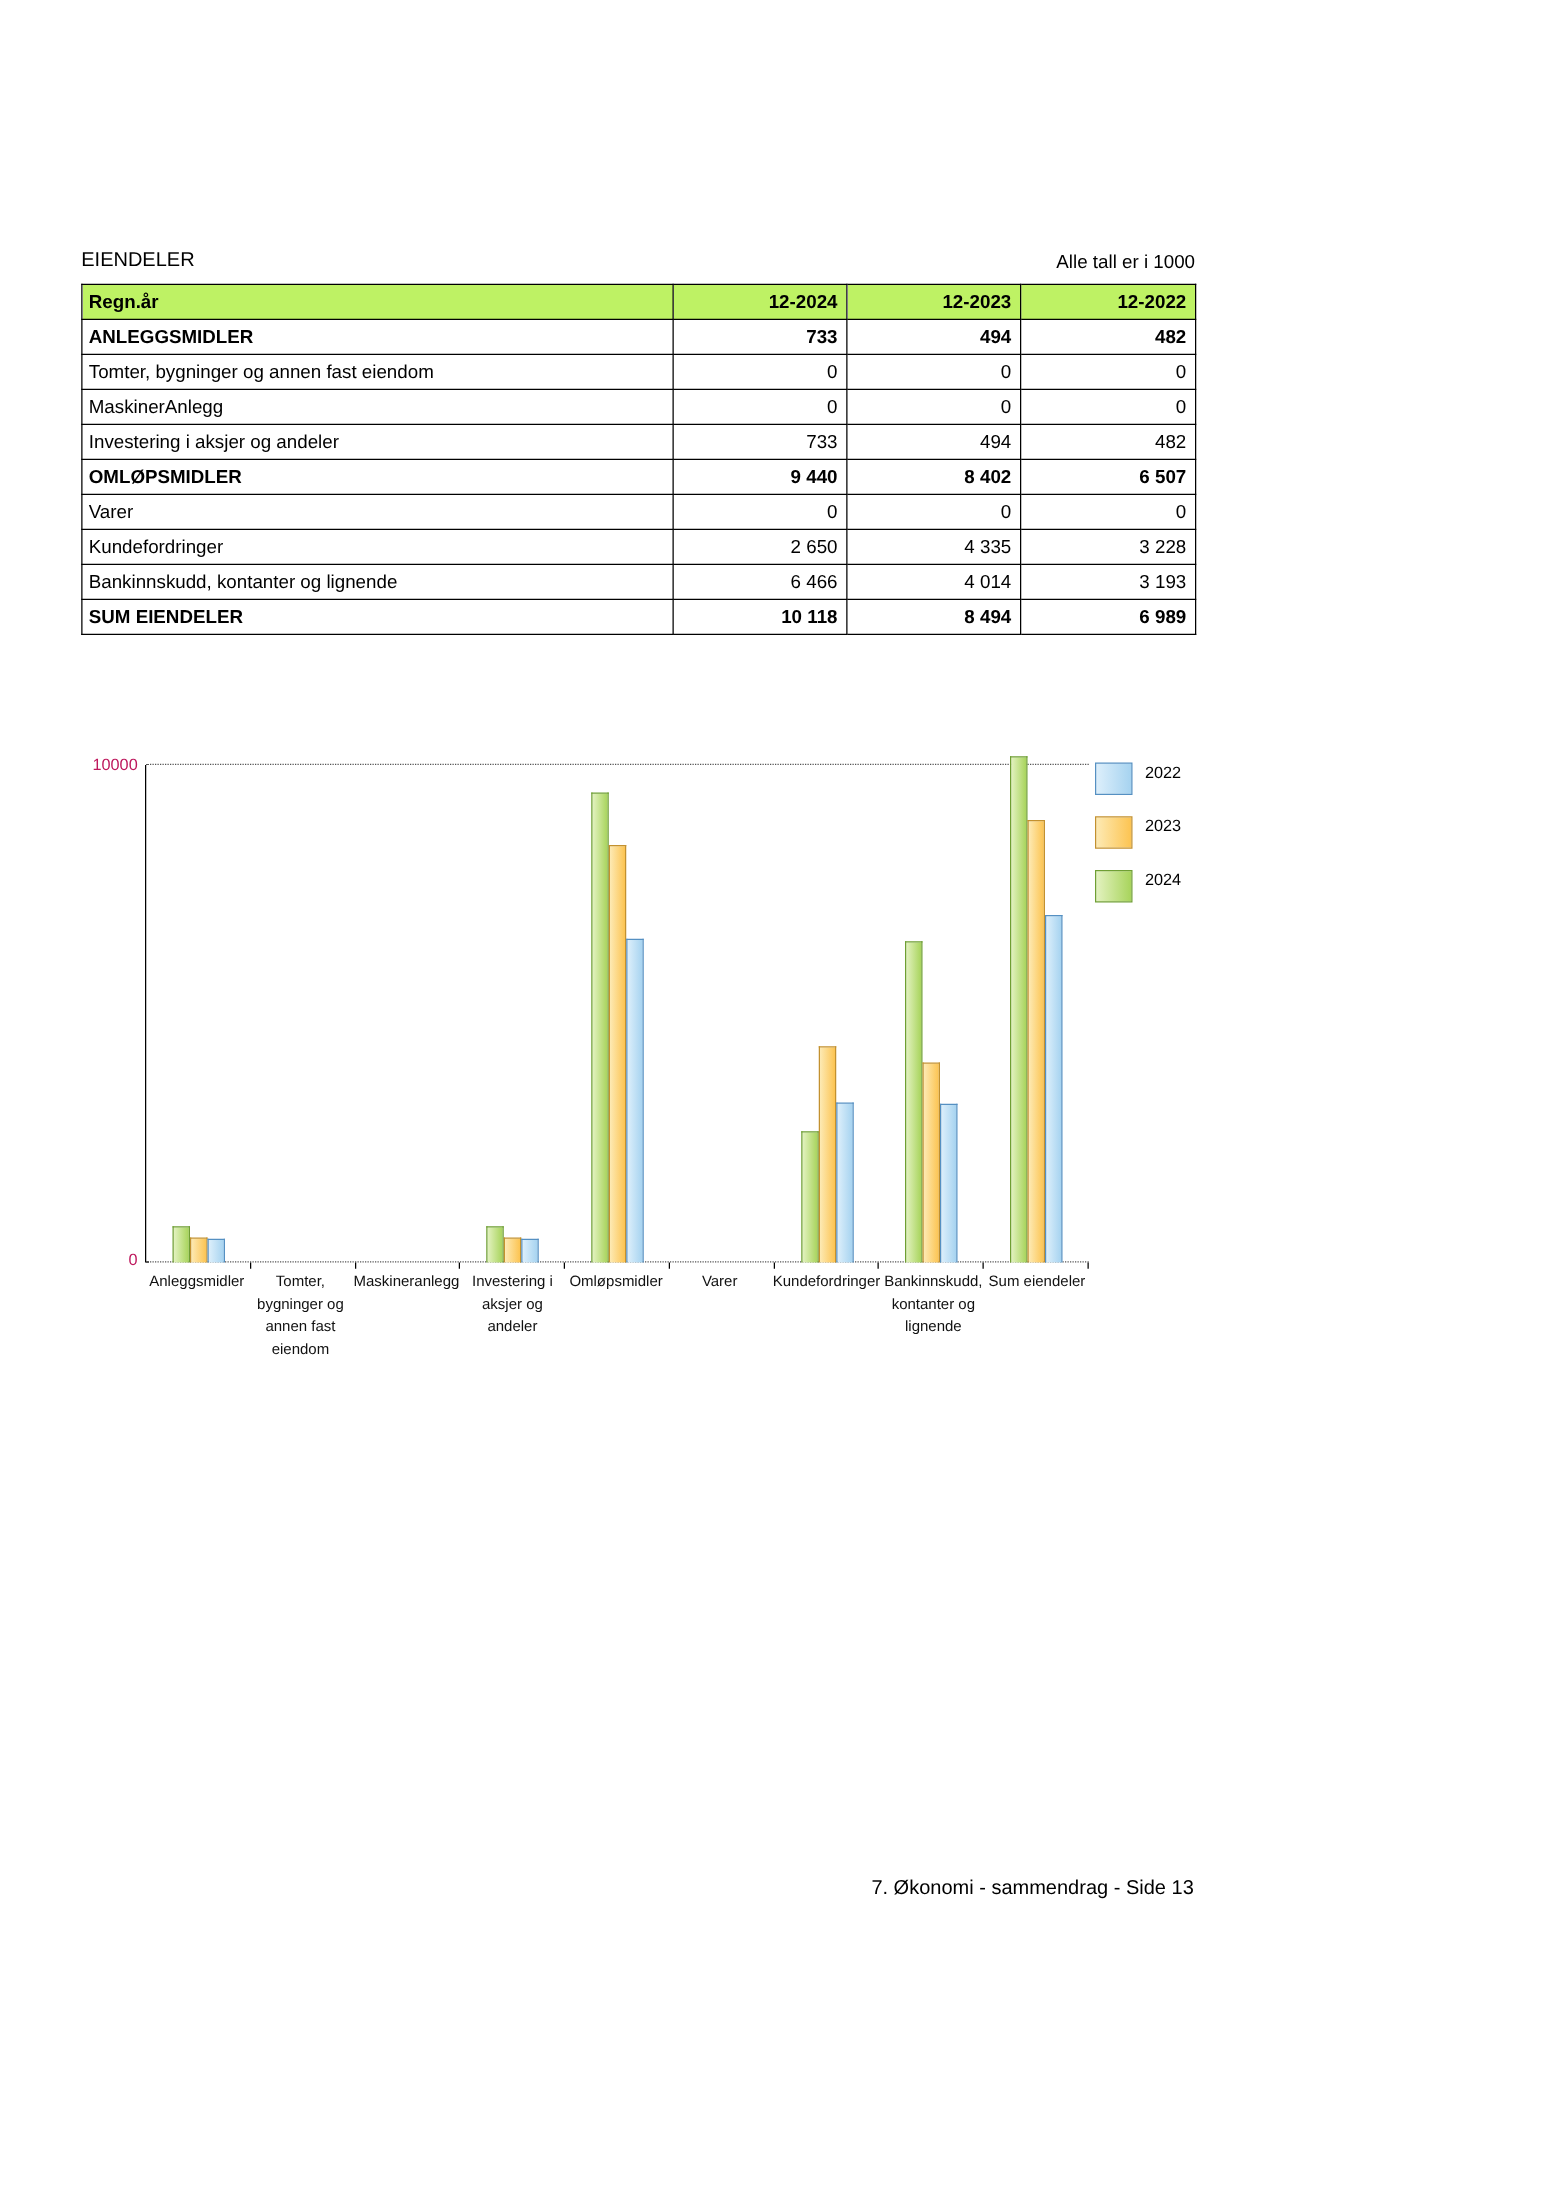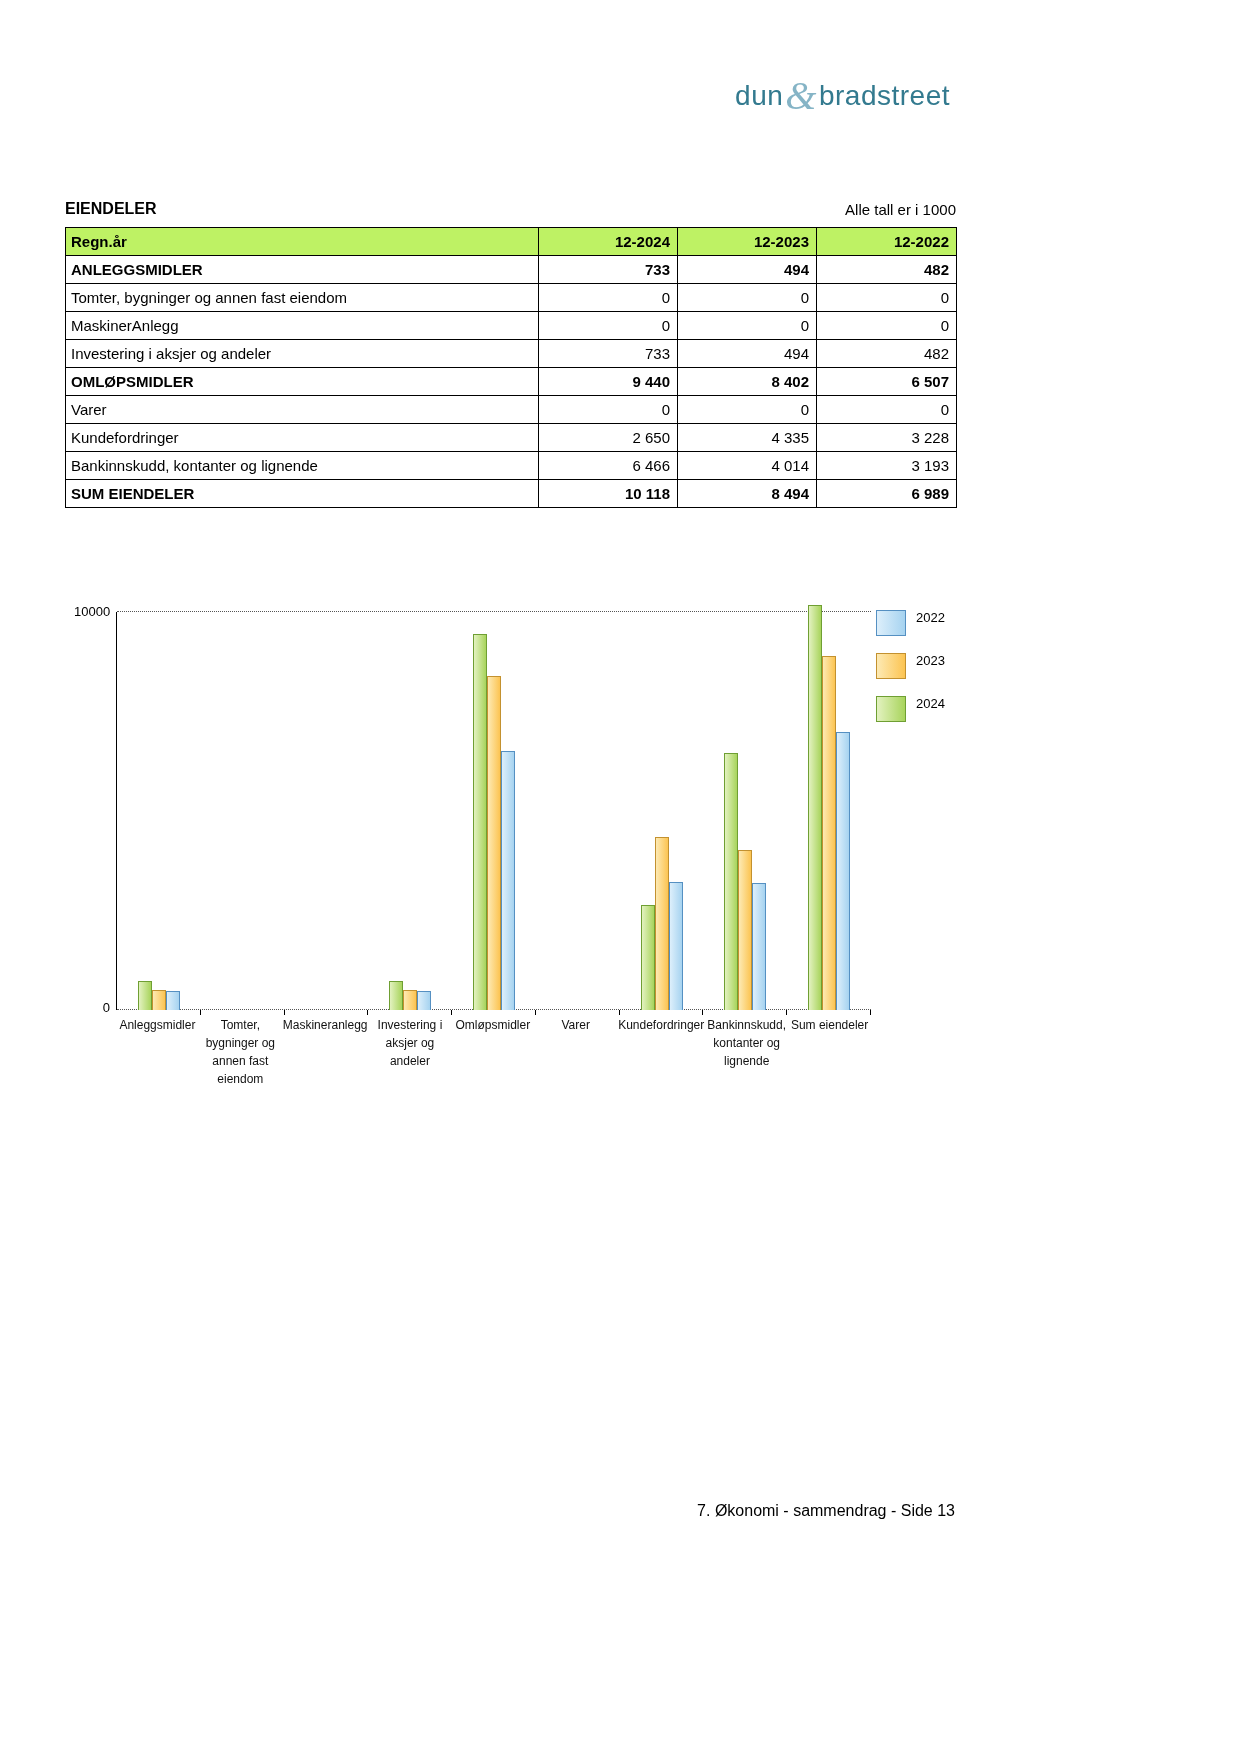--- a/index.html
+++ b/index.html
@@ -6,33 +6,33 @@
   html,body { background:#ffffff; }
   body { font-family:"Liberation Sans", sans-serif; color:#000; }
   .page { position:relative; width:1241px; height:1754px; background:#fff; overflow:hidden; }
 
   
   .logo { position:absolute; top:68px; right:291px; color:#337a8f; font-size:28px; letter-spacing:0.5px; white-space:nowrap; }
   .logo .amp { font-size:40px; color:#85b4c6; font-family:"Liberation Serif", serif; font-style:italic; position:relative; top:4px; margin:0 2px; }
 
   
   .title-row { position:absolute; left:65px; width:891px; top:200px; display:flex; justify-content:space-between; align-items:flex-end; }
-  .title-row .title { font-weight:bold; font-size:16px; }
+  .title-row .title { font-weight:normal; font-size:16px; }
   .title-row .note { font-size:15px;text-align:center; }
 
   
   table.fin { position:absolute; left:65px; top:227px; width:891px; border-collapse:collapse; table-layout:fixed; font-size:15px; }
   table.fin th, table.fin td { border:1px solid #000; height:28px; padding:2px 7px 2px 5px; overflow:hidden; white-space:nowrap; }
   table.fin th { background:#bef264; text-align:left; font-weight:bold; }
   table.fin th.num, table.fin td.num { text-align:right; }
   table.fin tr.bold td { font-weight:bold; }
 
   
   .chart { position:absolute; left:80px; top:600px; width:900px; height:520px; font-size:12px; }
-  .ytick { position:absolute; text-align:right; color:#000000; font-size:13px; }
+  .ytick { position:absolute; text-align:right; color:#be185d; font-size:13px; }
   .ytick.top { top:4px; left:-6px; width:36px; }
   .ytick.zero { top:400px; left:10px; width:20px; }
   .plot { position:absolute; left:36px; top:12px; width:755px; height:398px; border-left:1px solid #000; }
   .gridline-top { position:absolute; left:0; right:0; top:-1px; border-top:1px dotted #555; }
   .baseline { position:absolute; left:0; right:0; bottom:0; border-bottom:1px dotted #555; }
   .groups { position:absolute; left:0; right:0; bottom:0; top:0; display:flex; align-items:flex-end; }
   .group { flex:1; display:flex; justify-content:center; align-items:flex-end; height:100%; position:relative; }
   .bar { width:14px; border:1px solid #666; border-bottom:none; }
   .tick { position:absolute; right:0; bottom:-5px; width:1px; height:5px; background:#000; }
   .xlabels { position:absolute; left:36px; top:416px; width:755px; display:flex; }
@@ -43,23 +43,20 @@
   .legend-label { font-size:13px; }
 
   
   .footer { position:absolute; right:286px; top:1502px; font-size:16px; }
 </style>
 </head>
 <body>
 
 <div class="page">
 
-  <div class="logo">
-    <span>dun</span><span class="amp">&amp;</span><span>bradstreet</span>
-  </div>
 
   <div class="title-row">
     <span class="title">EIENDELER</span>
     <span class="note">Alle tall er i 1000</span>
   </div>
 
   <table class="fin">
     <colgroup>
       <col style="width:473px">
         <col style="width:139px">

